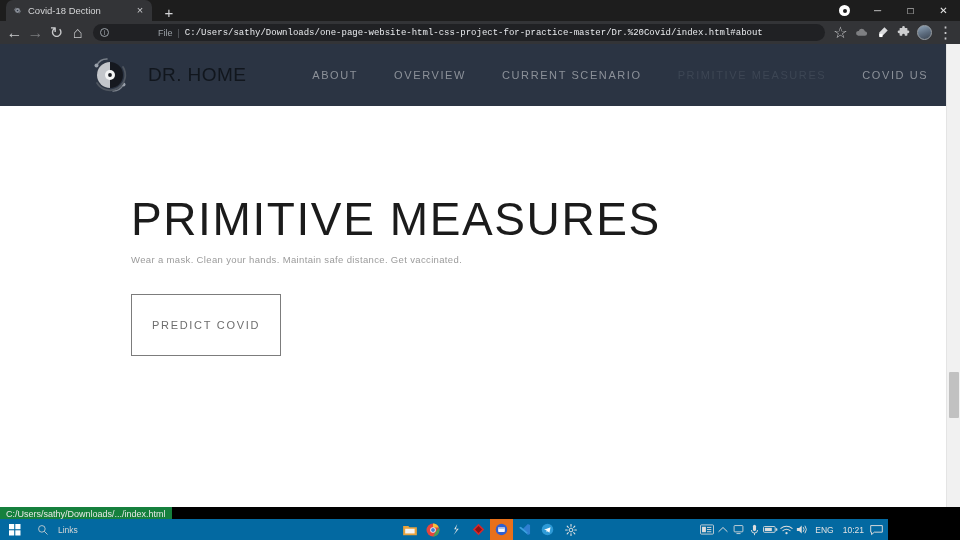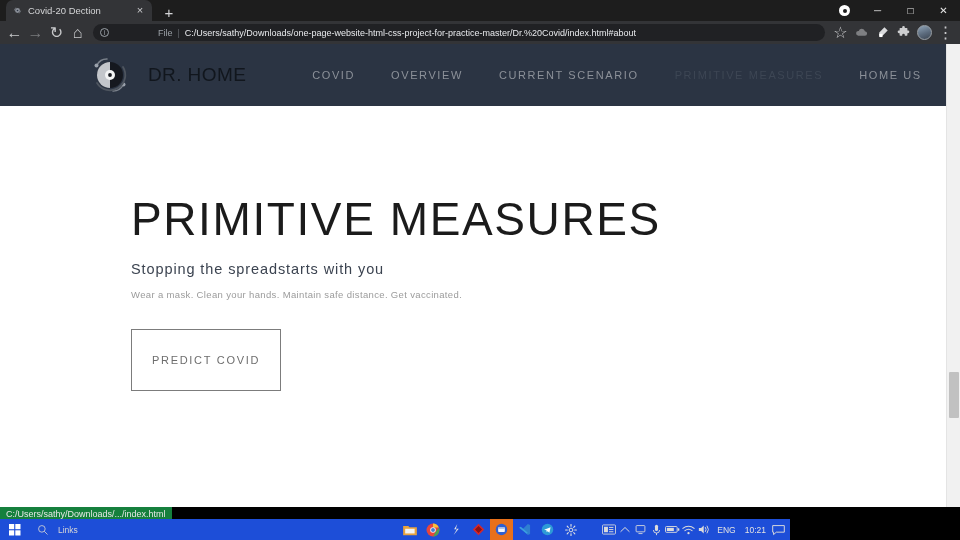--- a/index.html
+++ b/index.html
@@ -71,20 +71,21 @@
   .omni-info {
     width: 9px; height: 9px; border: 1px solid #9aa0a6; border-radius: 50%;
     color: #9aa0a6; font-size: 7px; line-height: 8px; text-align: center;
     flex: 0 0 9px;
   }
   .omni-scheme { color: #9aa0a6; font-size: 9px; flex: 0 0 auto; padding-left: 44px; }
   .omni-sep { color: #5f6368; font-size: 9px; flex: 0 0 auto; }
   .omni-url {
     color: #e8eaed; font-size: 9px; white-space: nowrap; overflow: hidden;
     text-overflow: ellipsis;
+    font-family: Liberation Mono, monospace;
   }
   .tb-right { display: flex; align-items: center; flex: 0 0 auto; }
   .avatar-ic {
     width: 15px; height: 15px; border-radius: 50%;
     background: linear-gradient(160deg,#8fa4b8 0%,#5c6b7d 55%,#3c4653 100%);
     border: 1px solid #9aa0a6;
   }
 
   
   .viewport {
@@ -139,22 +140,22 @@
 
   
   .statusbar {
     position: absolute; left: 0; top: 507px; height: 14px;
     background: #15803d; color: #e8e8e8; font-size: 9px;
     display: flex; align-items: center; padding: 0 6px; z-index: 6;
   }
 
   
   .taskbar {
-    position: absolute; left: 0; top: 519px; width: 790px; height: 21px;
-    background: #1d4ed8; display: flex; align-items: center; z-index: 8;
+    position: absolute; left: 0; top: 519px; width: 888px; height: 21px;
+    background: #0369a1; display: flex; align-items: center; z-index: 8;
   }
   .tb-start { width: 30px; display: flex; align-items: center; justify-content: center; }
   .tb-search { width: 26px; display: flex; align-items: center; justify-content: center; color: #d6d6d6; }
   .tb-links { color: #d6d6d6; font-size: 8.5px; margin-left: 2px; }
   .tb-apps { position: absolute; left: 398px; display: flex; align-items: center; height: 21px; }
   .app {
     width: 23px; height: 21px; display: flex; align-items: center; justify-content: center;
     position: relative;
   }
   .app.active { background: #e8701a; }
@@ -176,21 +177,21 @@
   <div class="tabstrip">
     <div class="tab">
       <span class="tab-favicon">
         <svg width="9" height="9" viewBox="0 0 20 20">
           <circle cx="10" cy="10" r="5.5" fill="#8b9099"></circle>
           <circle cx="10" cy="10" r="1.8" fill="#2b3443"></circle>
           <path d="M3 10a7 7 0 0 1 4-6.3" stroke="#8b9099" stroke-width="1.3" fill="none"></path>
           <path d="M17 10a7 7 0 0 1-4 6.3" stroke="#8b9099" stroke-width="1.3" fill="none"></path>
         </svg>
       </span>
-      <span class="tab-title">Covid-20 Dection</span>
+      <span class="tab-title">Covid-18 Dection</span>
       <span class="tab-close">×</span>
     </div>
     <div class="newtab">+</div>
 
     <div class="win-controls">
       <div class="win-btn">
         <span class="profile-dot">
             <i></i>
           </span>
       </div>
@@ -249,31 +250,30 @@
           <circle cx="35.5" cy="31.5" r="2" fill="#9aa1ab"></circle>
           <circle cx="22" cy="22" r="13" fill="#15181f"></circle>
           <path d="M22 9a13 13 0 0 0 0 26z" fill="#c3c6cb"></path>
           <circle cx="22" cy="22" r="5" fill="#f2f3f4"></circle>
           <circle cx="22" cy="22" r="1.9" fill="#15181f"></circle>
           <path d="M9 30a13 13 0 0 0 26-16" stroke="#4e555f" stroke-width="1.8" fill="none" stroke-linecap="round"></path>
         </svg>
       </div>
       <div class="brand">DR. HOME</div>
       <nav class="nav">
-        <a href="#">COVID</a>
+        <a href="#">ABOUT</a>
         <a href="#">OVERVIEW</a>
         <a href="#">CURRENT SCENARIO</a>
         <a href="#" class="active">PRIMITIVE MEASURES</a>
-        <a href="#">HOME US</a>
+        <a href="#">COVID US</a>
       </nav>
     </div>
 
     <div class="hero">
       <h1>PRIMITIVE MEASURES</h1>
-      <h2>Stopping the spreadstarts with you</h2>
       <p>Wear a mask. Clean your hands. Maintain safe distance. Get vaccinated.</p>
       <button class="cta">PREDICT COVID</button>
     </div>
   </div>
 
   <div class="sbar">
     <div class="sthumb"></div>
   </div>
 
   <div class="statusbar">C:/Users/sathy/Downloads/.../index.html</div>

